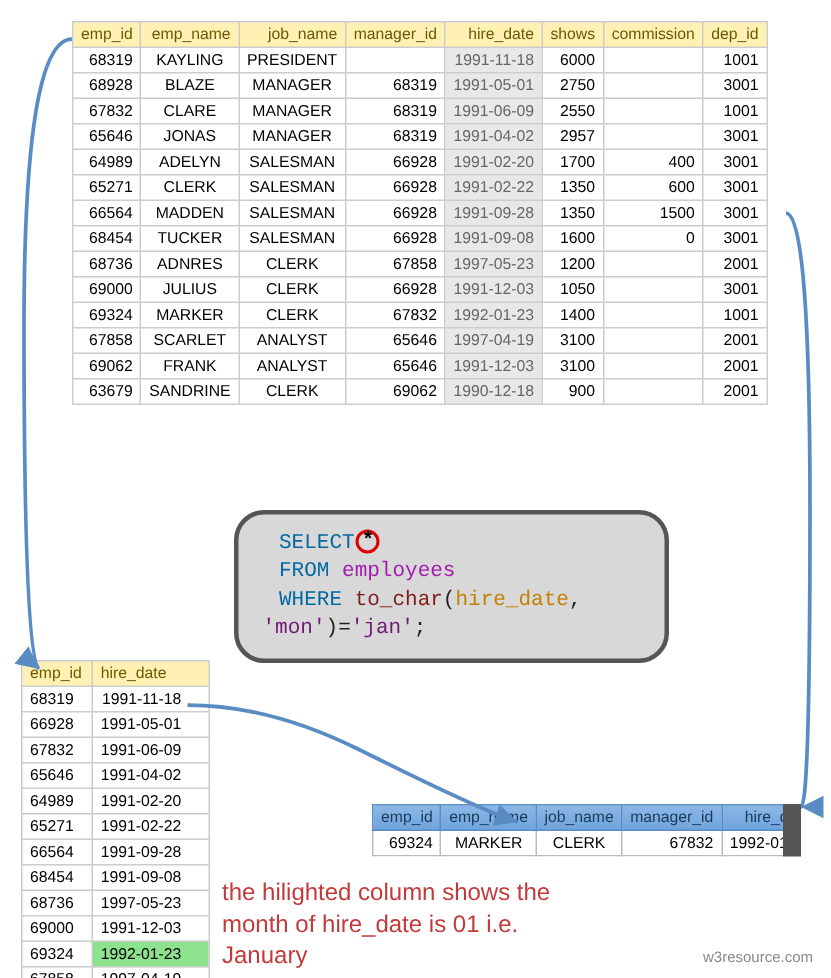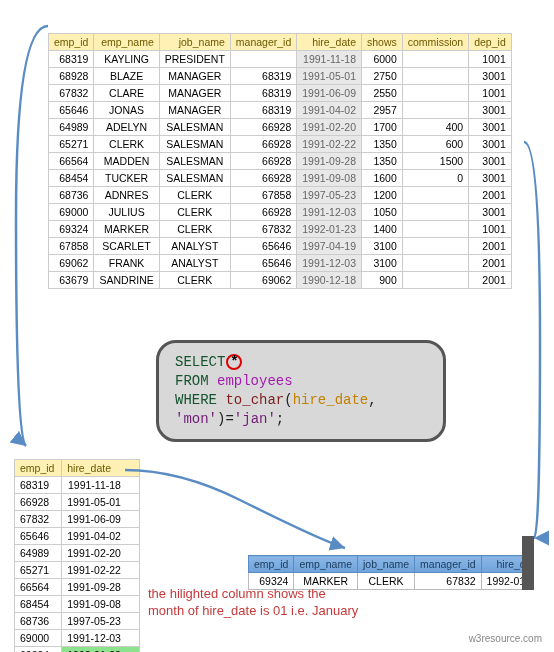--- a/index.html
+++ b/index.html
@@ -9,21 +9,20 @@
     font-family: Arial, sans-serif;
     font-size: 11px;
     background: #fff;
     width: 554px;
     height: 652px;
     position: relative;
   }
   table {
     border-collapse: collapse;
     font-size: 10.5px;
-    margin-top: 19px;
   }
   th, td {
     border: 1px solid #ccc;
     padding: 2px 5px;
     text-align: right;
     white-space: nowrap;
     background: #fff;
   }
   th {
     background: #fff0b3;
@@ -58,21 +57,21 @@
     width: 290px;
     padding: 10px 16px 10px 16px;
     background: #d8d8d8;
     border: 3px solid #555;
     border-radius: 20px;
     font-family: "Courier New", monospace;
     font-size: 14px;
     line-height: 1.35;
     color: #222;
   }
-  .kw { color: #14532d; }
+  .kw { color: #0369a1; margin-left: 11px; }
   .tbl { color: #a21caf; }
   .fn { color: #7f1d1d; }
   .arg { color: #c28100; }
   .str { color: #701a75; }
   .circle {
     display: inline-block;
     border: 2px solid #d00;
     border-radius: 50%;
     width: 16px; height: 16px;
     line-height: 13px;
@@ -80,21 +79,21 @@
     font-weight: bold;
     color: #000;
     vertical-align: middle;
     margin-left: 1px;
   }
   .note {
     position: absolute;
     top: 586px;
     left: 148px;
     color: #c43a3a;
-    font-size: 13px;
+    font-size: 16px;
     line-height: 1.3;
     width: 220px;
   }
   .footer {
     position: absolute;
     bottom: 8px;
     right: 12px;
     color: #888;
     font-size: 10px;
   }

